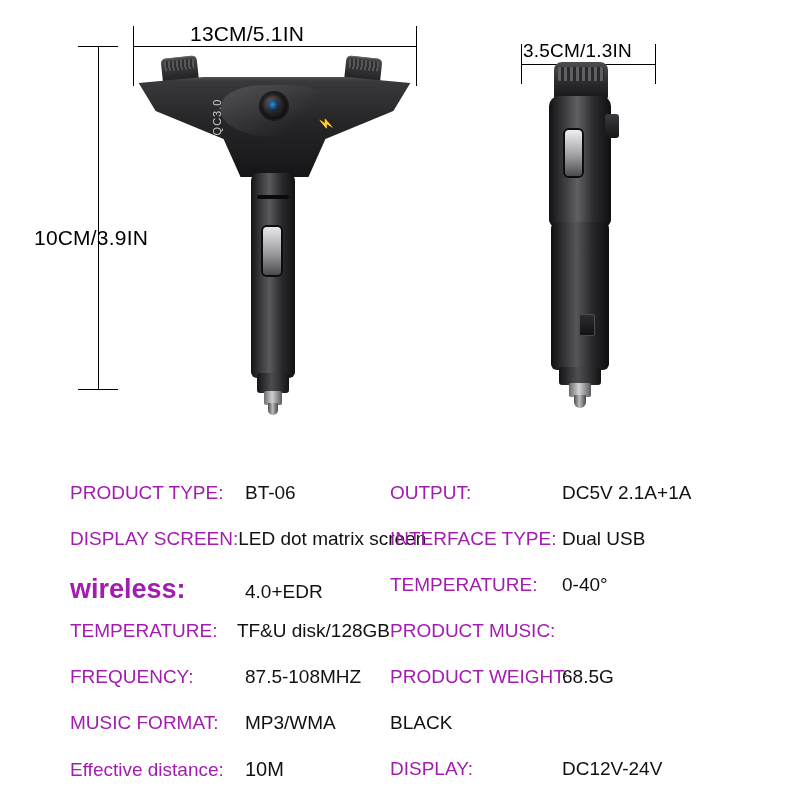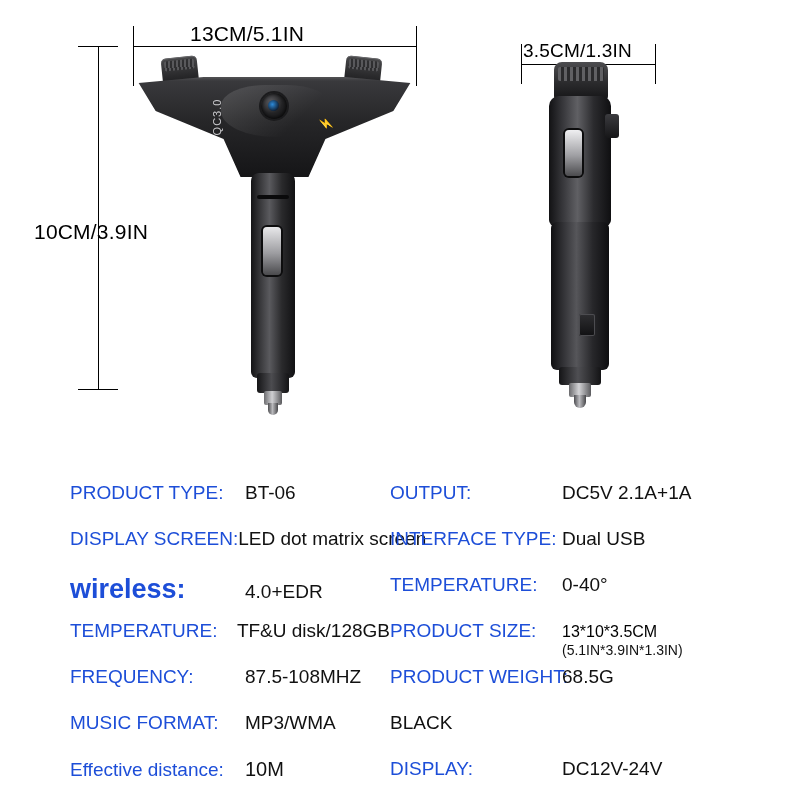--- a/index.html
+++ b/index.html
@@ -50,21 +50,21 @@
   #w1-tick-l { left: 133px; top: 26px; height: 40px; }
   #w1-tick-r { left: 416px; top: 26px; height: 40px; }
   #w1-guide-l { left: 133px; top: 26px; height: 60px; }
   #w1-guide-r { left: 416px; top: 26px; height: 60px; }
   #w1-text { left: 190px; top: 22px; }
 
   
   #h1-line { left: 98px; top: 46px; height: 343px; }
   #h1-tick-t { left: 78px; top: 46px; width: 40px; }
   #h1-tick-b { left: 78px; top: 389px; width: 40px; }
-  #h1-text { left: 34px; top: 220px; }
+  #h1-text { left: 34px; top: 226px; }
 
   
   #w2-line { left: 521px; top: 64px; width: 134px; }
   #w2-tick-l { left: 521px; top: 44px; height: 40px; }
   #w2-tick-r { left: 655px; top: 44px; height: 40px; }
   #w2-text { left: 523px; top: 40px; }
 
   
   .prod1 {
     position: absolute;
@@ -287,21 +287,21 @@
   .col.left { width: 390px; padding-left: 70px; box-sizing: border-box; }
   .col.right { width: 410px; padding-left: 0px; box-sizing: border-box; }
 
   .row {
     display: flex;
     align-items: baseline;
     height: 46px;
   }
   .label {
     font-size: 19px;
-    color: #1d4ed8;
+    color: #a21caf;
     white-space: nowrap;
   }
   .label.wireless {
     font-size: 27px;
     font-weight: 700;
   }
   .value {
     font-size: 19px;
     color: #111;
     white-space: nowrap;
@@ -416,25 +416,21 @@
       </div>
       <div class="row">
         <div class="label">INTERFACE TYPE:</div>
         <div class="value">Dual USB</div>
       </div>
       <div class="row">
         <div class="label">TEMPERATURE:</div>
         <div class="value">0-40°</div>
       </div>
       <div class="row">
-        <div class="label">PRODUCT SIZE:</div>
-        <div class="value-stack">
-          <span>13*10*3.5CM</span>
-          <span class="sub">(5.1IN*3.9IN*1.3IN)</span>
-        </div>
+        <div class="label">PRODUCT MUSIC:</div>
       </div>
       <div class="row">
         <div class="label">PRODUCT WEIGHT:</div>
         <div class="value">68.5G</div>
       </div>
       <div class="row">
         <div class="value">BLACK</div>
       </div>
       <div class="row">
         <div class="label">DISPLAY:</div>

